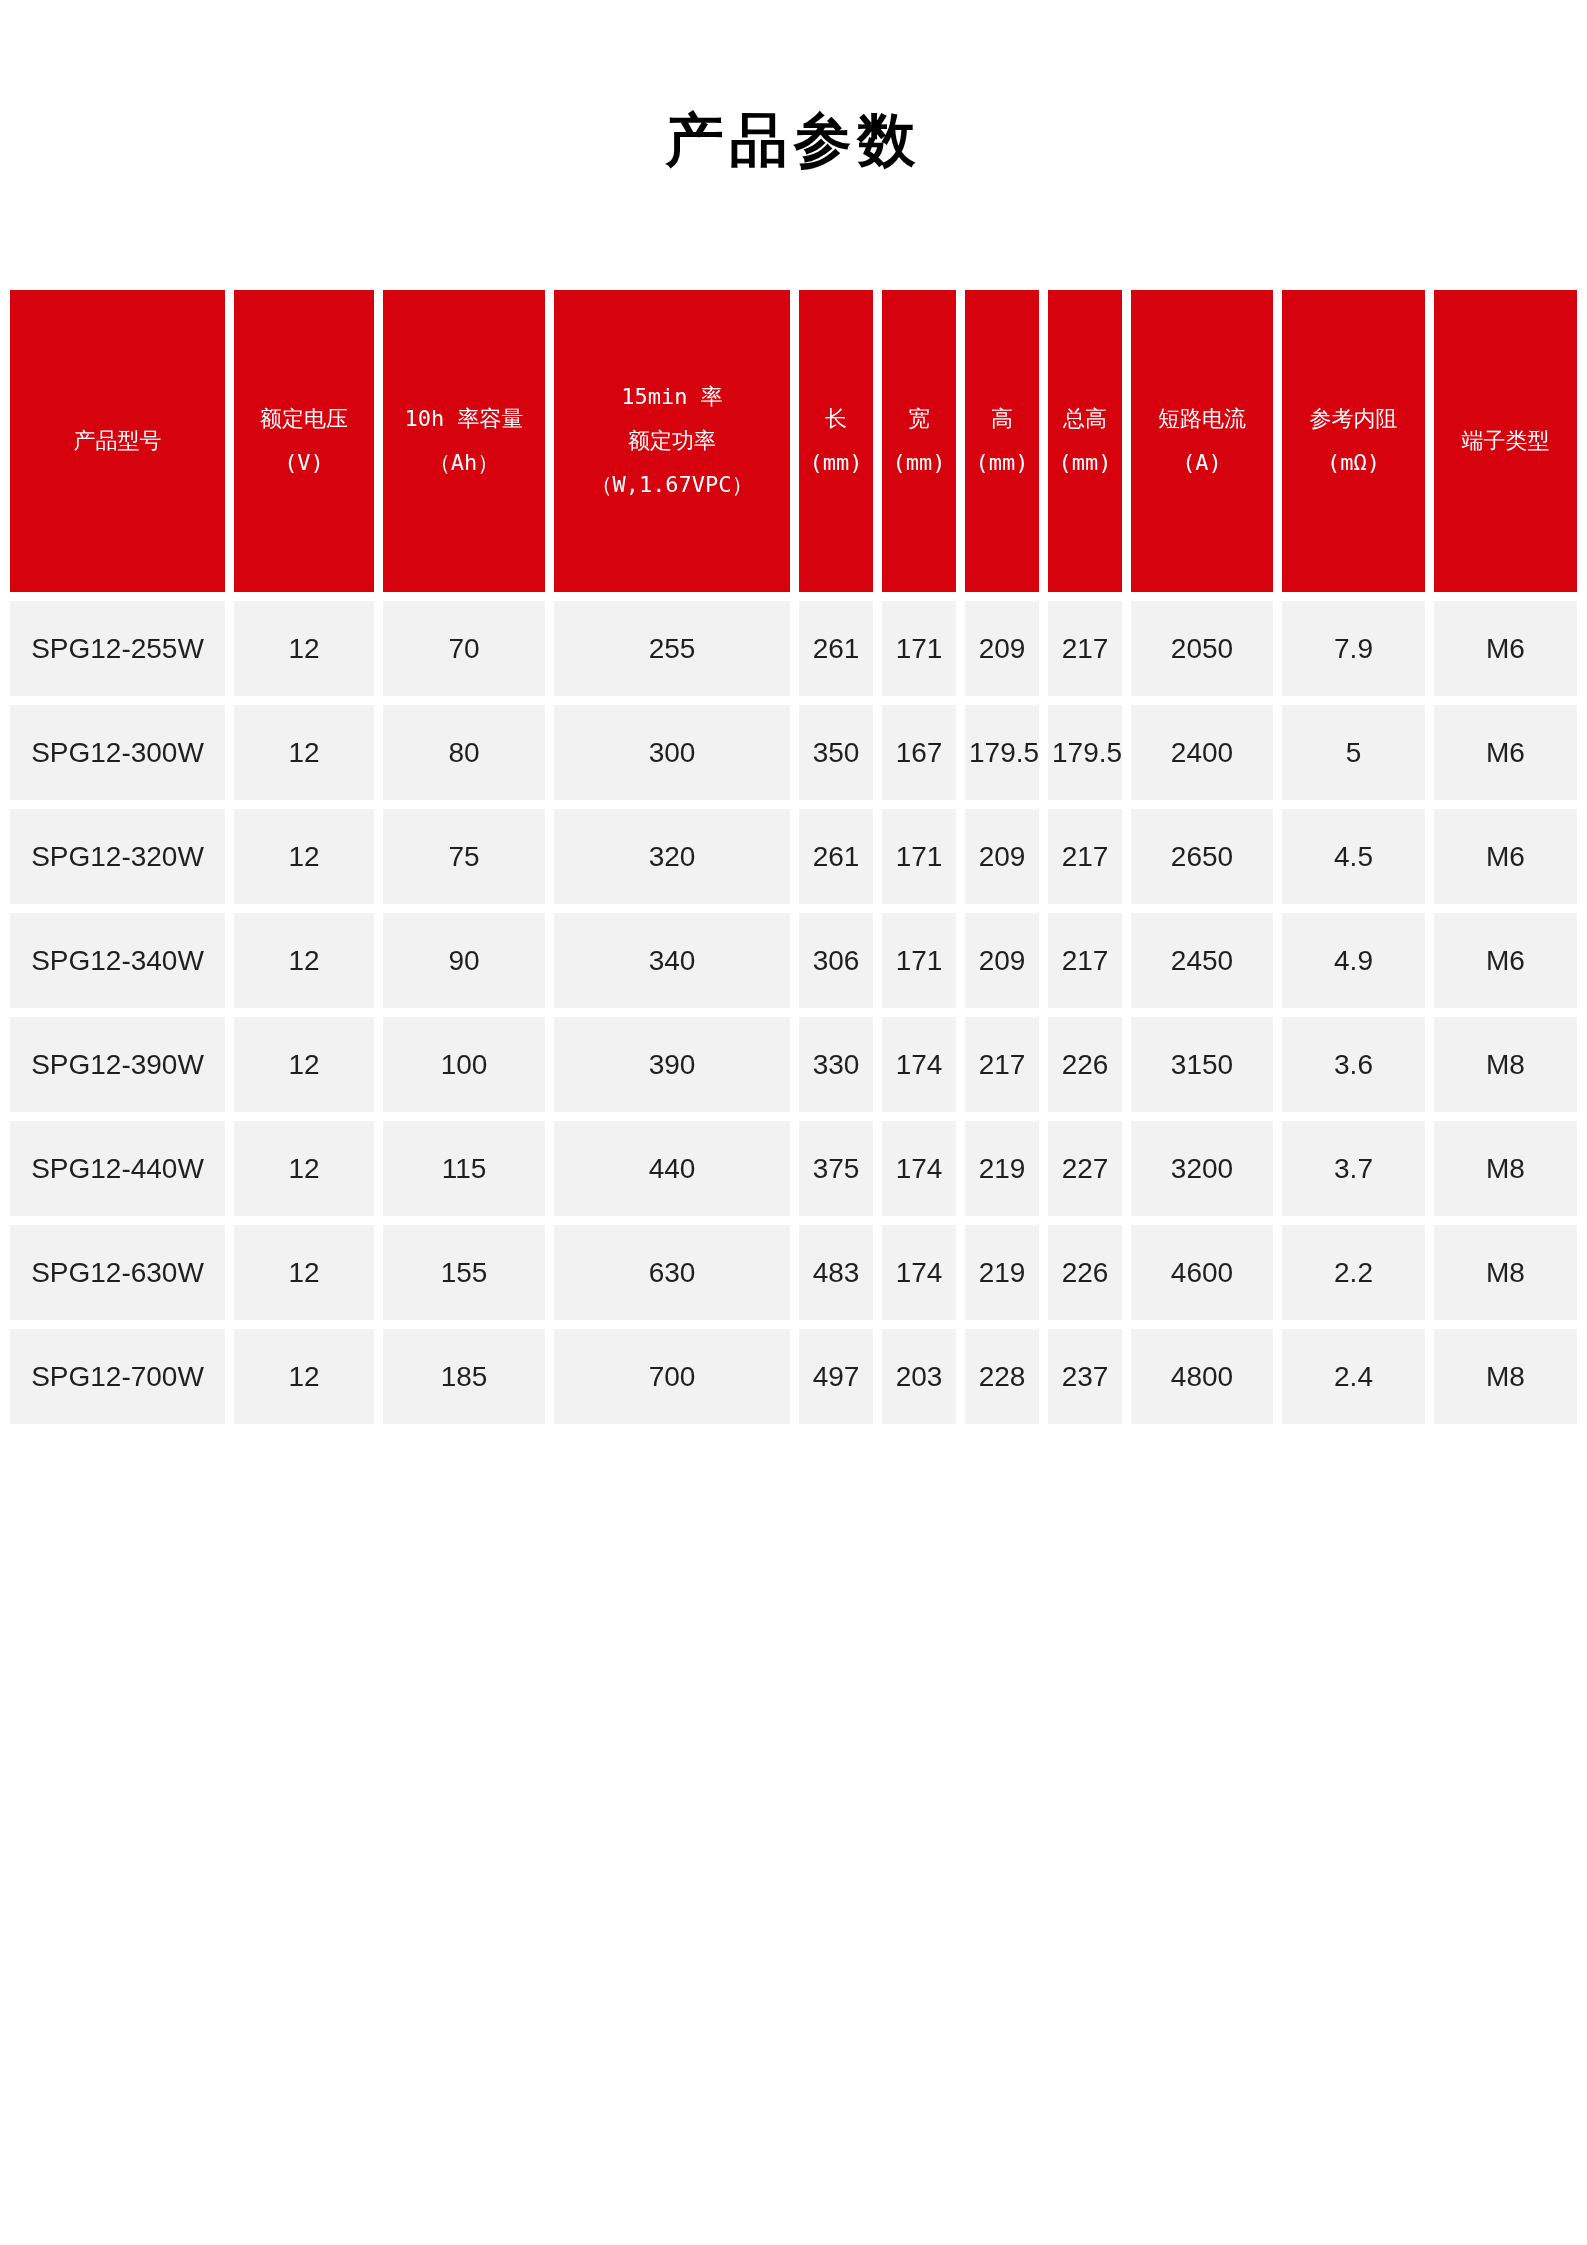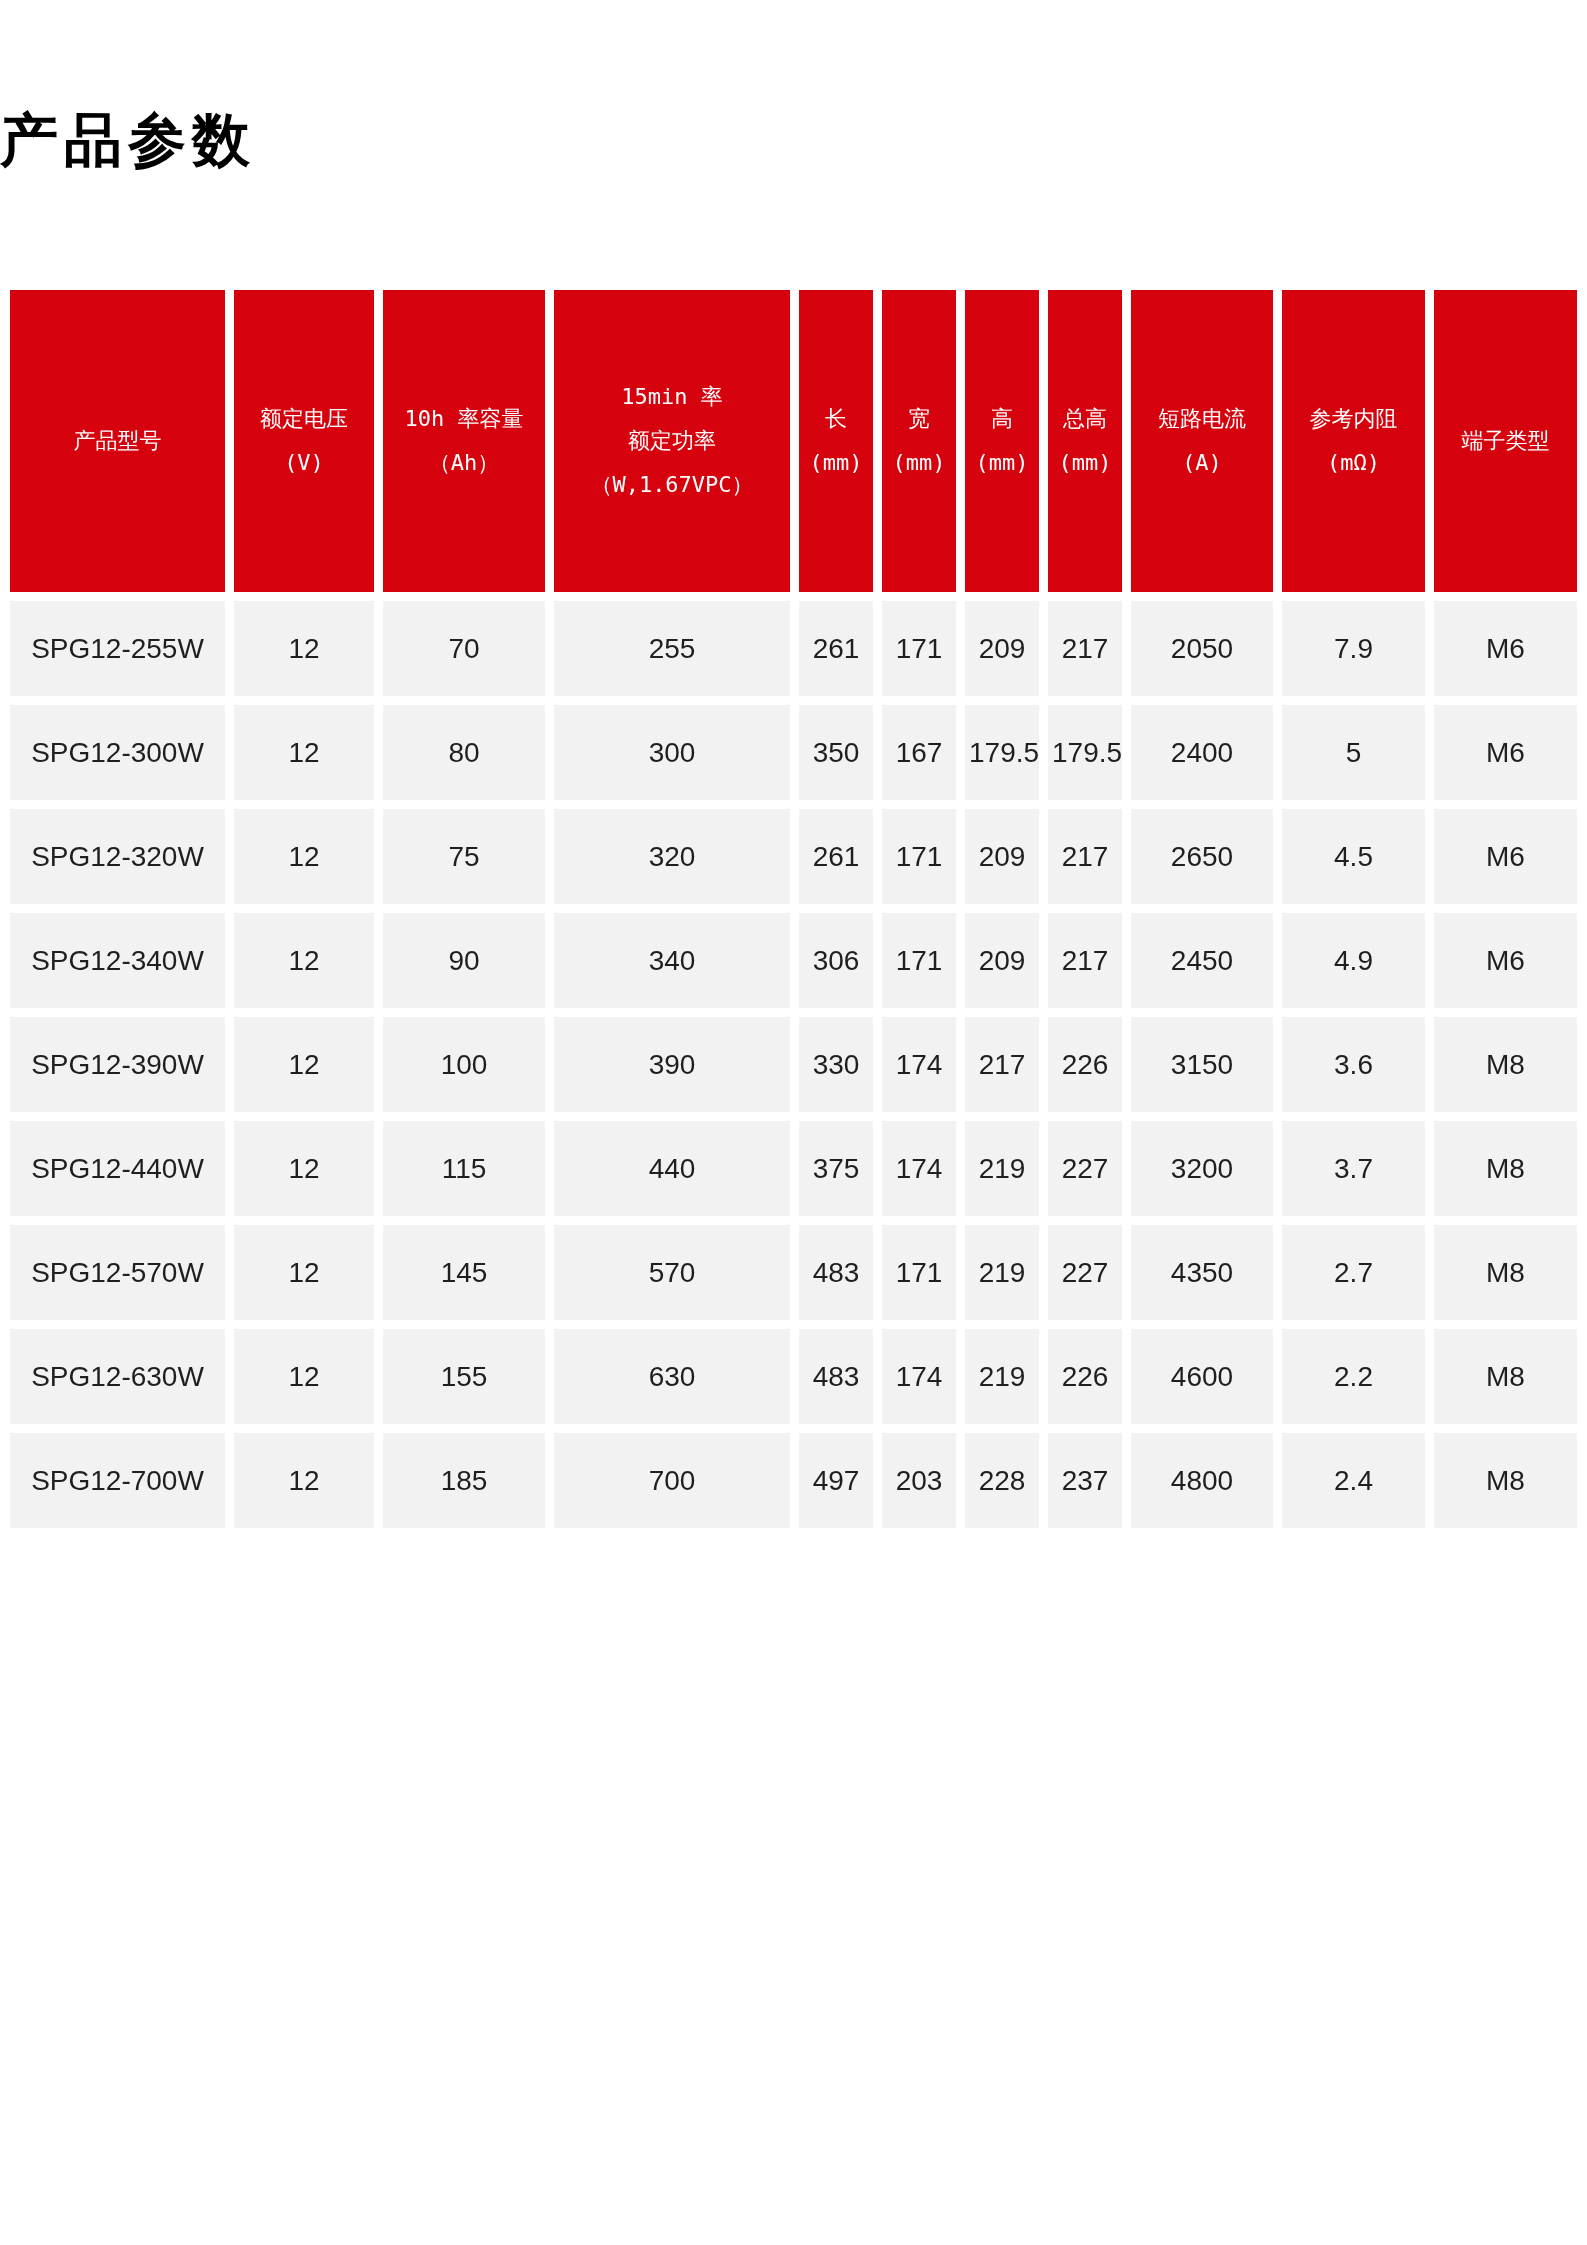--- a/index.html
+++ b/index.html
@@ -5,21 +5,21 @@
   :root{
     --header-bg:#d6030e;
     --header-text:#ffffff;
     --cell-bg:#f2f2f2;
     --cell-text:#1f1f1f;
     --page-bg:#ffffff;
   }
   html,body{margin:0;padding:0;}
   body{background:var(--page-bg);font-family:"Liberation Sans","DejaVu Sans",sans-serif;}
   .page{width:1587px;height:2245px;background:var(--page-bg);overflow:hidden;}
-  .title-band{height:281px;display:flex;align-items:center;}
+  .title-band{height:281px;display:flex;align-items:center;justify-content:center;}
   .title{
     margin:0;
     font-family:"Liberation Serif","DejaVu Serif",serif;
     font-weight:700;
     font-size:58px;
     letter-spacing:6px;
     color:#000000;
   }
   table.spec-table{
     width:1585px;
@@ -198,33 +198,20 @@
           <td>440</td>
           <td>375</td>
           <td>174</td>
           <td>219</td>
           <td>227</td>
           <td>3200</td>
           <td>3.7</td>
           <td>M8</td>
         </tr>
         <tr>
-          <td>SPG12-570W</td>
-          <td>12</td>
-          <td>145</td>
-          <td>570</td>
-          <td>483</td>
-          <td>171</td>
-          <td>219</td>
-          <td>227</td>
-          <td>4350</td>
-          <td>2.7</td>
-          <td>M8</td>
-        </tr>
-        <tr>
           <td>SPG12-630W</td>
           <td>12</td>
           <td>155</td>
           <td>630</td>
           <td>483</td>
           <td>174</td>
           <td>219</td>
           <td>226</td>
           <td>4600</td>
           <td>2.2</td>

